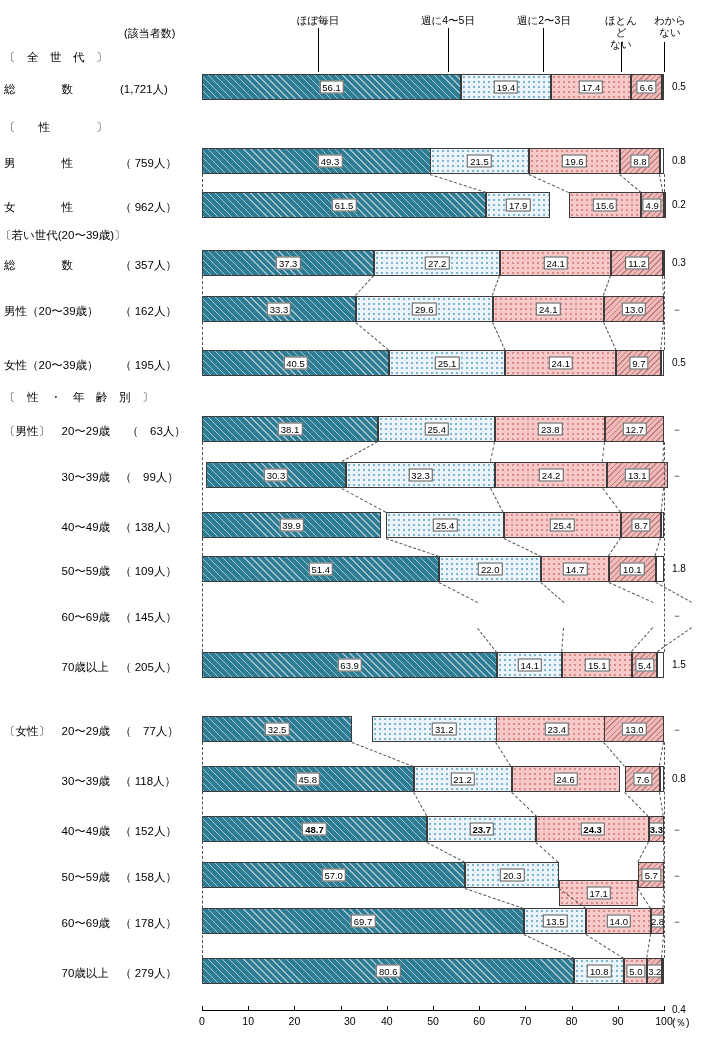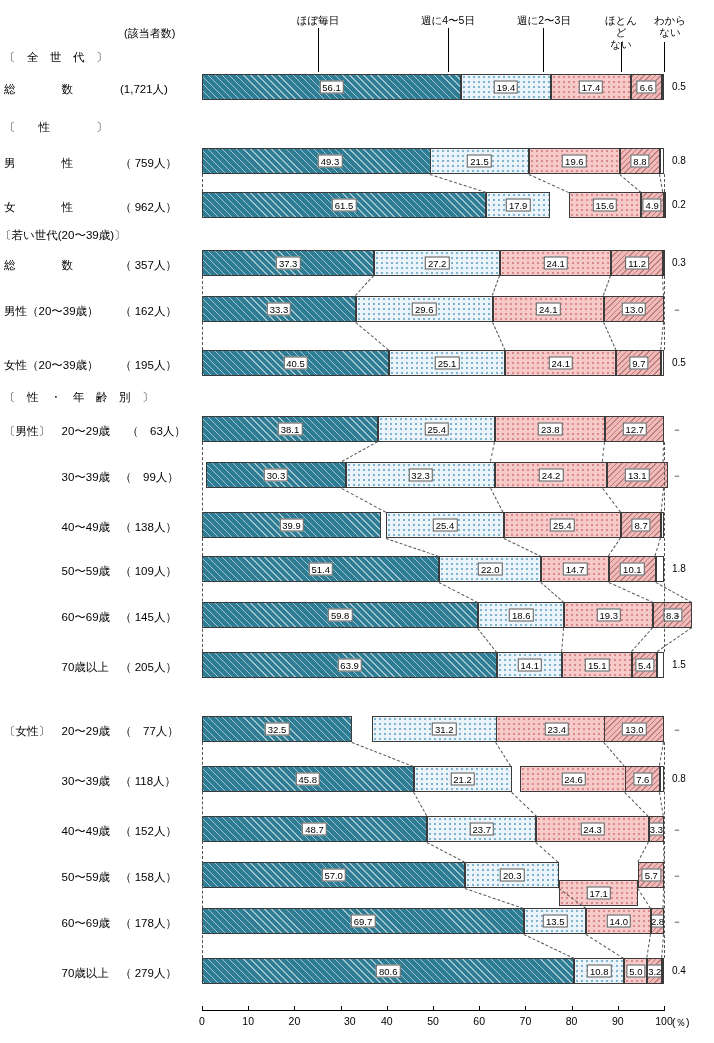--- a/index.html
+++ b/index.html
@@ -307,38 +307,20 @@
           <span class="hatch"></span>
           <span class="val">14.7</span>
         </div>
         <div class="seg s3" style="left: 407.022px; width: 46.662px;">
           <span class="hatch"></span>
           <span class="val">10.1</span>
         </div>
         <div class="seg s4" style="left: 453.684px; width: 8.316px;"></div>
       </div>
       <div class="outval" style="left: 470px; top: 563px;">1.8</div>
-      <div class="bar" style="left: 0px; top: 602px; width: 462px;">
-        <div class="seg s0" style="left: 0px; width: 276.276px;">
-          <span class="hatch"></span>
-          <span class="val">59.8</span>
-        </div>
-        <div class="seg s1" style="left: 276.276px; width: 85.932px;">
-          <span class="hatch"></span>
-          <span class="val">18.6</span>
-        </div>
-        <div class="seg s2" style="left: 362.208px; width: 89.166px;">
-          <span class="hatch"></span>
-          <span class="val">19.3</span>
-        </div>
-        <div class="seg s3" style="left: 451.374px; width: 38.346px;">
-          <span class="hatch"></span>
-          <span class="val">8.3</span>
-        </div>
-      </div>
       <div class="outval" style="left: 470px; top: 609px;">－</div>
       <div class="bar" style="left: 0px; top: 652px; width: 462px;">
         <div class="seg s0" style="left: 0px; width: 295.218px;">
           <span class="hatch"></span>
           <span class="val">63.9</span>
         </div>
         <div class="seg s1" style="left: 295.218px; width: 65.142px;">
           <span class="hatch"></span>
           <span class="val">14.1</span>
         </div>
@@ -374,32 +356,32 @@
       <div class="outval" style="left: 470px; top: 723px;">－</div>
       <div class="bar" style="left: 0px; top: 766px; width: 462px;">
         <div class="seg s0" style="left: 0px; width: 211.596px;">
           <span class="hatch"></span>
           <span class="val">45.8</span>
         </div>
         <div class="seg s1" style="left: 211.596px; width: 97.944px;">
           <span class="hatch"></span>
           <span class="val">21.2</span>
         </div>
-        <div class="seg s2" style="left: 309.54px; width: 108px; margin-left: 8px;">
+        <div class="seg s2" style="left: 309.54px; width: 108px;">
           <span class="hatch"></span>
           <span class="val">24.6</span>
         </div>
         <div class="seg s3" style="left: 423.192px; width: 35.112px;">
           <span class="hatch"></span>
           <span class="val">7.6</span>
         </div>
         <div class="seg s4" style="left: 458.304px; width: 3.696px;"></div>
       </div>
       <div class="outval" style="left: 470px; top: 773px;">0.8</div>
-      <div class="bar" style="left: 0px; top: 816px; width: 462px;">
+      <div class="bar" style="left: 0px; top: 816px; width: 462px; font-weight: bold;">
         <div class="seg s0" style="left: 0px; width: 224.994px;">
           <span class="hatch"></span>
           <span class="val">48.7</span>
         </div>
         <div class="seg s1" style="left: 224.994px; width: 109.494px;">
           <span class="hatch"></span>
           <span class="val">23.7</span>
         </div>
         <div class="seg s2" style="left: 334.488px; width: 112.266px;">
           <span class="hatch"></span>
@@ -461,21 +443,21 @@
         <div class="seg s2" style="left: 422.268px; width: 23.1px;">
           <span class="hatch"></span>
           <span class="val">5.0</span>
         </div>
         <div class="seg s3" style="left: 445.368px; width: 14.784px;">
           <span class="hatch"></span>
           <span class="val">3.2</span>
         </div>
         <div class="seg s4" style="left: 460.152px; width: 1.848px;"></div>
       </div>
-      <div class="outval" style="left: 470px; top: 965px;">0.4</div>
+      <div class="outval" style="left: 470px; top: 1004px;">0.4</div>
       <div class="connector" style="left: 227.766px; top: 174px; width: 59.1684px; transform: rotate(17.711deg);"></div>
       <div class="connector" style="left: 327.096px; top: 174px; width: 43.6192px; transform: rotate(24.3722deg);"></div>
       <div class="connector" style="left: 417.648px; top: 174px; width: 27.8504px; transform: rotate(40.2639deg);"></div>
       <div class="connector" style="left: 458.304px; top: 174px; width: 18.2882px; transform: rotate(79.8145deg);"></div>
       <div class="connector" style="left: 172.326px; top: 276px; width: 27.2307px; transform: rotate(132.738deg);"></div>
       <div class="connector" style="left: 297.99px; top: 276px; width: 21.3223px; transform: rotate(110.284deg);"></div>
       <div class="connector" style="left: 409.332px; top: 276px; width: 21.3223px; transform: rotate(110.284deg);"></div>
       <div class="connector" style="left: 461.076px; top: 276px; width: 20.0213px; transform: rotate(87.3548deg);"></div>
       <div class="connector" style="left: 153.846px; top: 322px; width: 43.4798px; transform: rotate(40.089deg);"></div>
       <div class="connector" style="left: 290.598px; top: 322px; width: 30.6529px; transform: rotate(65.987deg);"></div>

